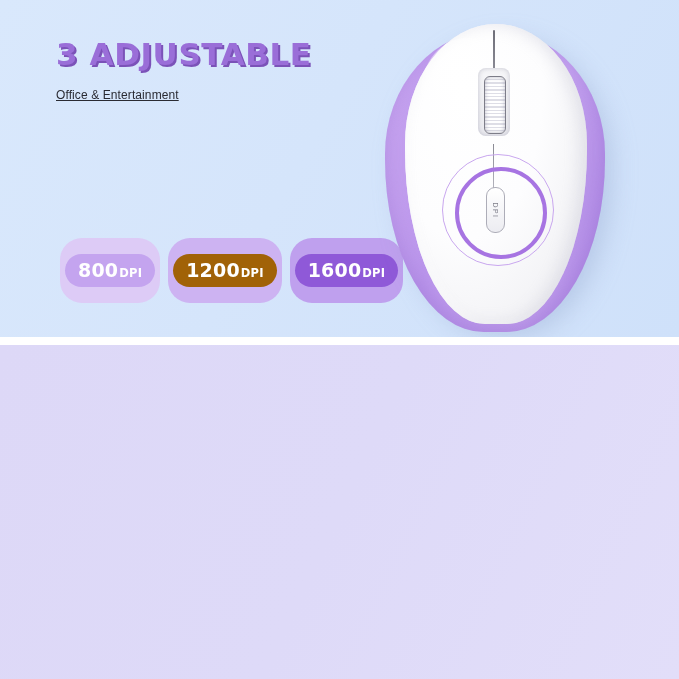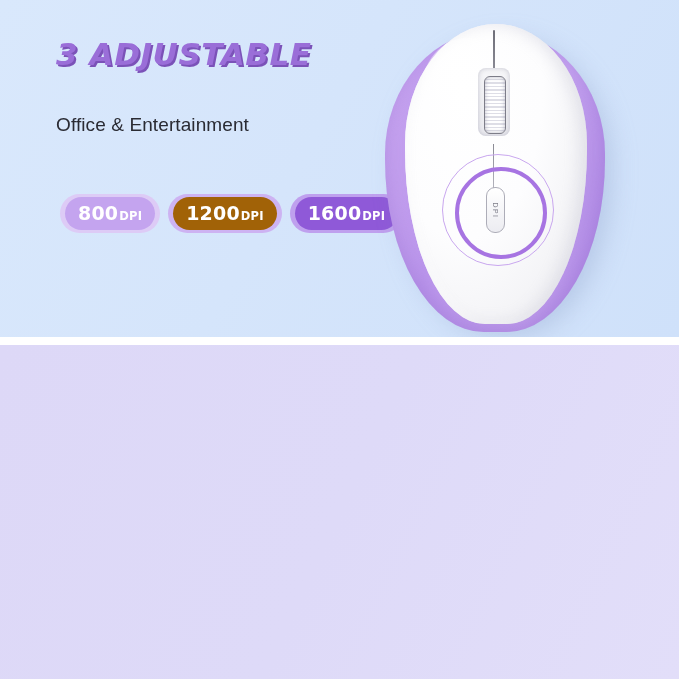--- a/index.html
+++ b/index.html
@@ -10,30 +10,30 @@
   .panel{position:absolute;left:0;width:679px;overflow:hidden;}
   .panel-top{top:0;height:337px;background:linear-gradient(120deg,#d9e8fc 0%,#d5e5fb 45%,#cfe1fa 100%);}
   .panel-bottom{top:345px;height:334px;background:linear-gradient(115deg,#ddd8f7 0%,#dedaf8 50%,#e2def9 100%);}
 
   
   .top-text{position:absolute;left:56px;top:34px;width:330px;}
   .head-top{
     font-size:31px;line-height:40px;font-weight:bold;letter-spacing:.6px;
     color:#9a6ed8;text-shadow:2px 2px 0 #7b52b8;margin:0;
     font-family:"DejaVu Sans",sans-serif;
-    font-style:italic;
   }
   .sub-top{
-    margin:40px 0 0 0;font-size:19px;color:#2a2b33;letter-spacing:.1px;
+    margin:14px 0 0 0;font-size:12px;color:#2a2b33;letter-spacing:.1px;
     font-family:"Liberation Sans",sans-serif;
+    text-decoration:underline;
   }
 
   
   .dpi-row{position:absolute;left:60px;top:194px;display:flex;gap:8px;align-items:center;}
-  .dpi-wrap{border-radius:22px;padding:3px 5px;display:flex;align-items:center;justify-content:center;}
+  .dpi-wrap{border-radius:22px;padding:16px 5px;display:flex;align-items:center;justify-content:center;margin-top:44px;}
   .dpi-pill{
     border-radius:18px;color:#ffffff;display:flex;align-items:baseline;
     justify-content:center;padding:5px 13px 6px 13px;white-space:nowrap;
     font-family:"DejaVu Sans",sans-serif;
   }
   .dpi-num{font-size:19px;font-weight:bold;letter-spacing:.2px;}
   .dpi-unit{font-size:11.5px;font-weight:bold;letter-spacing:.2px;margin-left:1px;}
 
   
   .mouse-top{position:absolute;left:385px;top:24px;width:226px;height:312px;}

